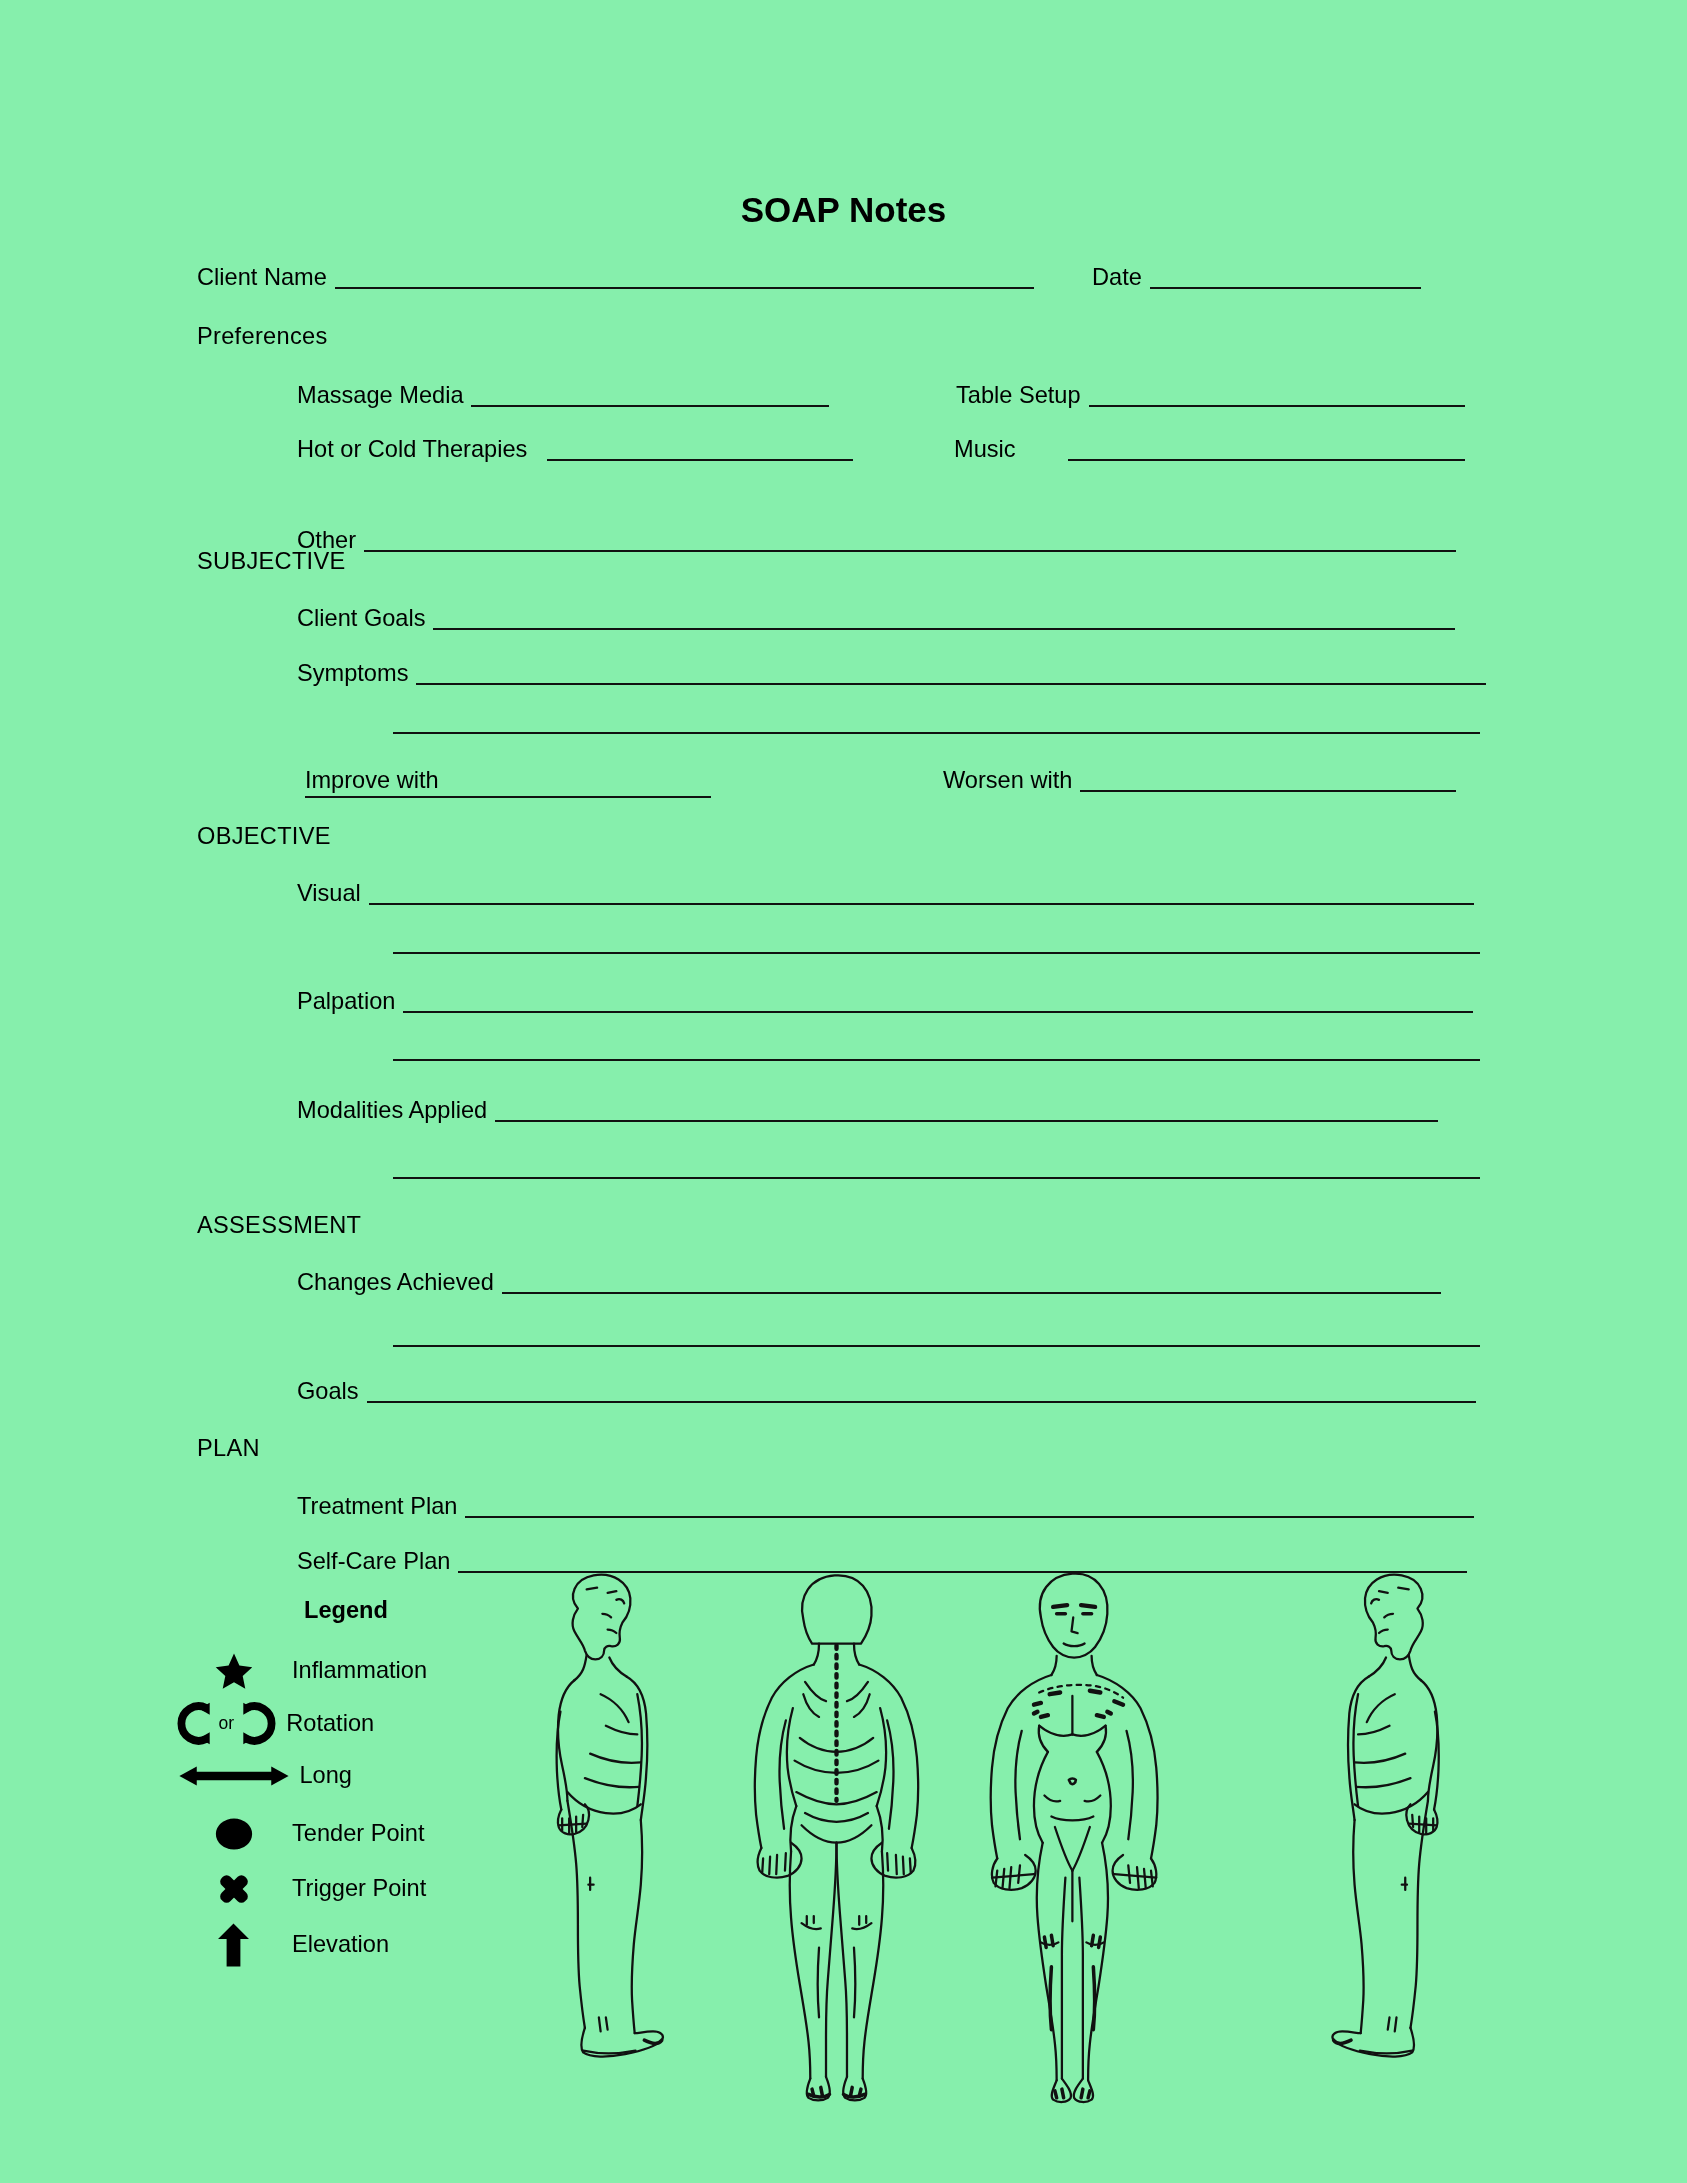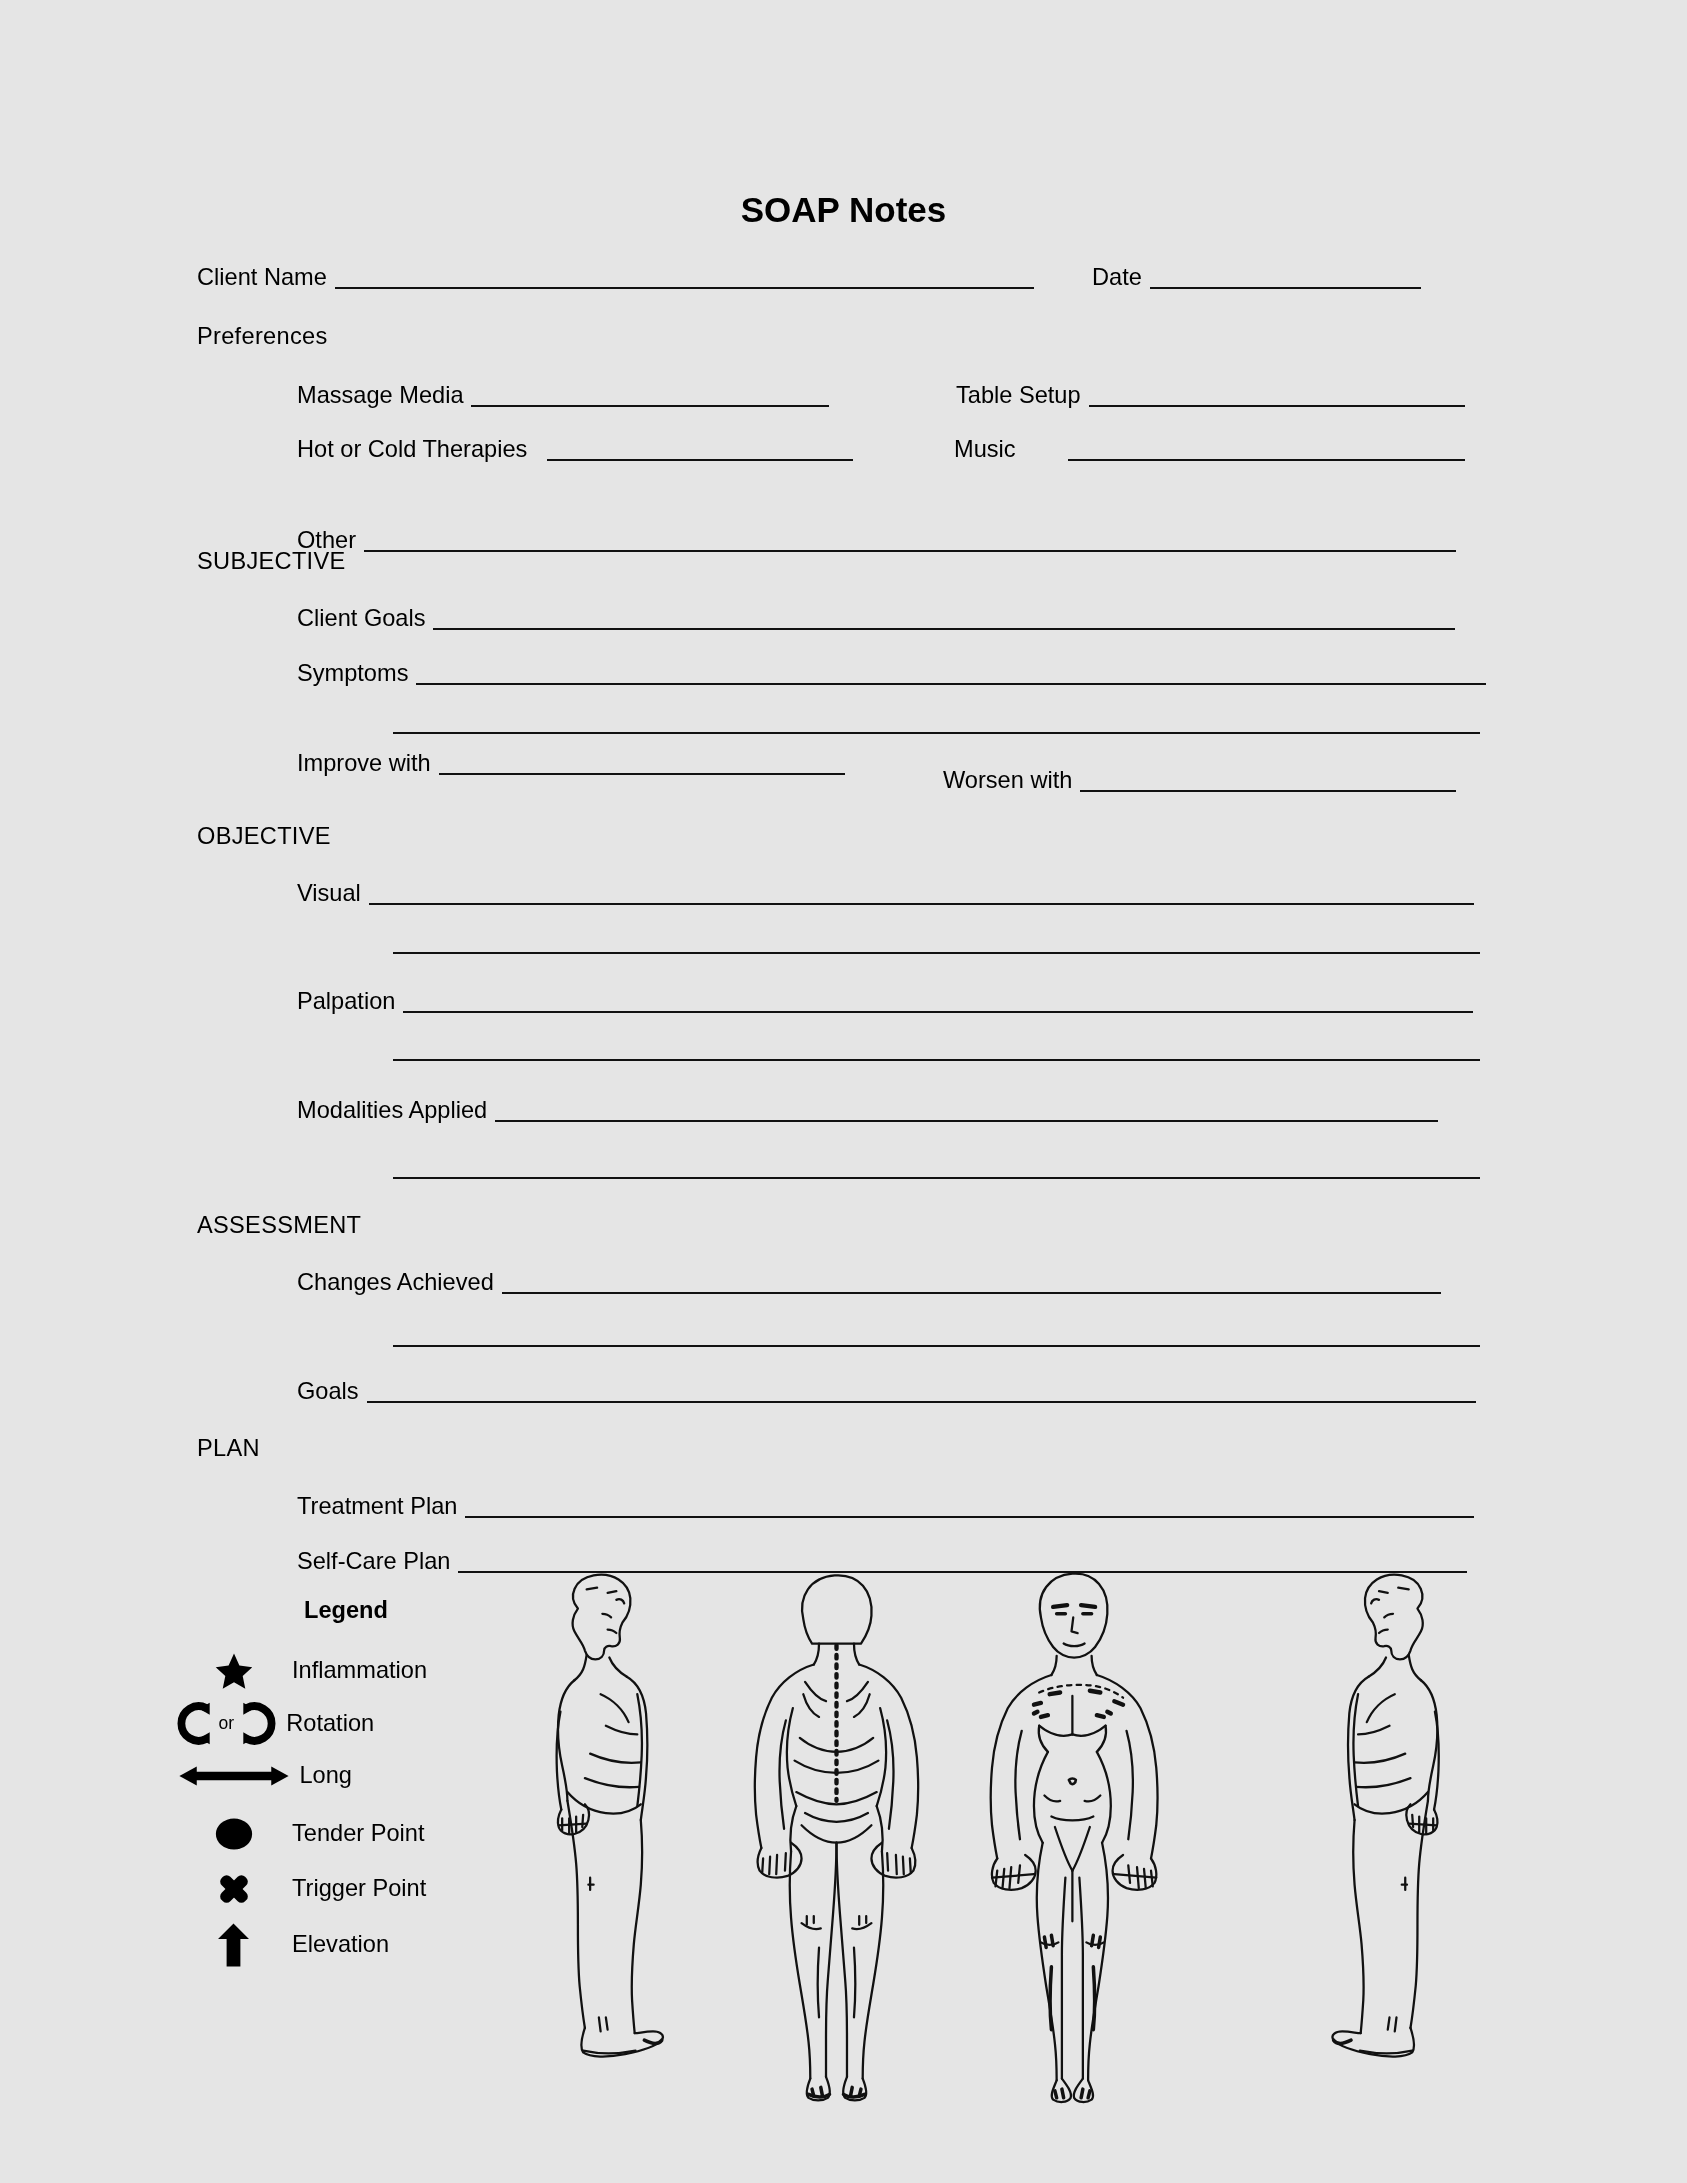--- a/index.html
+++ b/index.html
@@ -14,21 +14,21 @@
     color: #000000;
     position: relative;
     overflow: hidden;
   }
 
   .page {
     position: absolute;
     left: 0; top: 0;
     width: 1687px;
     height: 2184px;
-    background: #e5e5e5;
+    background: #86efac;
   }
 
   
   .doc-title {
     position: absolute;
     left: 0;
     top: 190px;
     width: 1687px;
     text-align: center;
     font-size: 35px;
@@ -155,21 +155,21 @@
     <span class="label">Client Goals</span>
     <span class="rule" style="width:1022px;"></span>
   </div>
 
   <div class="row" style="left:297px; top:662px;">
     <span class="label">Symptoms</span>
     <span class="rule" style="width:1070px;"></span>
   </div>
   <div class="rule-only" style="left:393px; top:732px; width:1087px;"></div>
 
-  <div class="row" style="left:297px; top:752px;">
+  <div class="row" style="left:297px; top:769px;flex-direction:column;">
     <span class="label">Improve with</span>
     <span class="rule" style="width:406px;"></span>
   </div>
   <div class="row" style="left:943px; top:769px;">
     <span class="label">Worsen with</span>
     <span class="rule" style="width:376px;"></span>
   </div>
 
   <div class="section-head" style="left:197px; top:823px;">OBJECTIVE</div>
 

